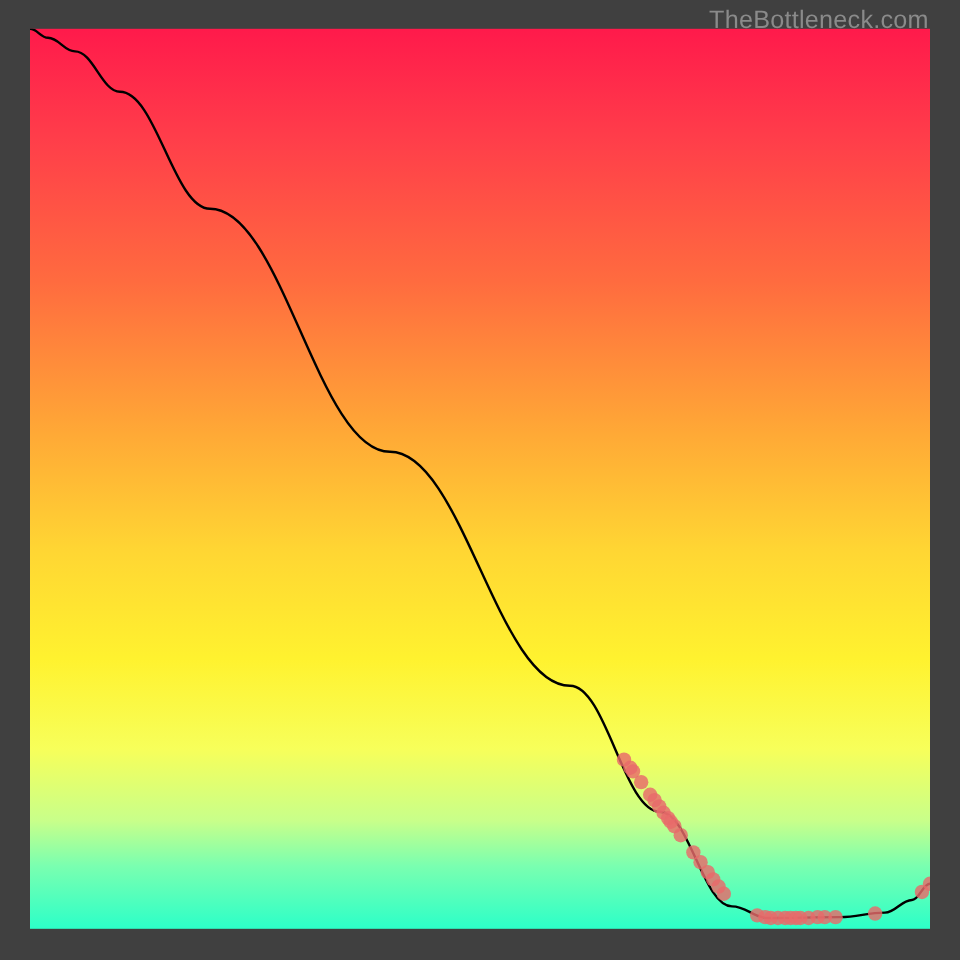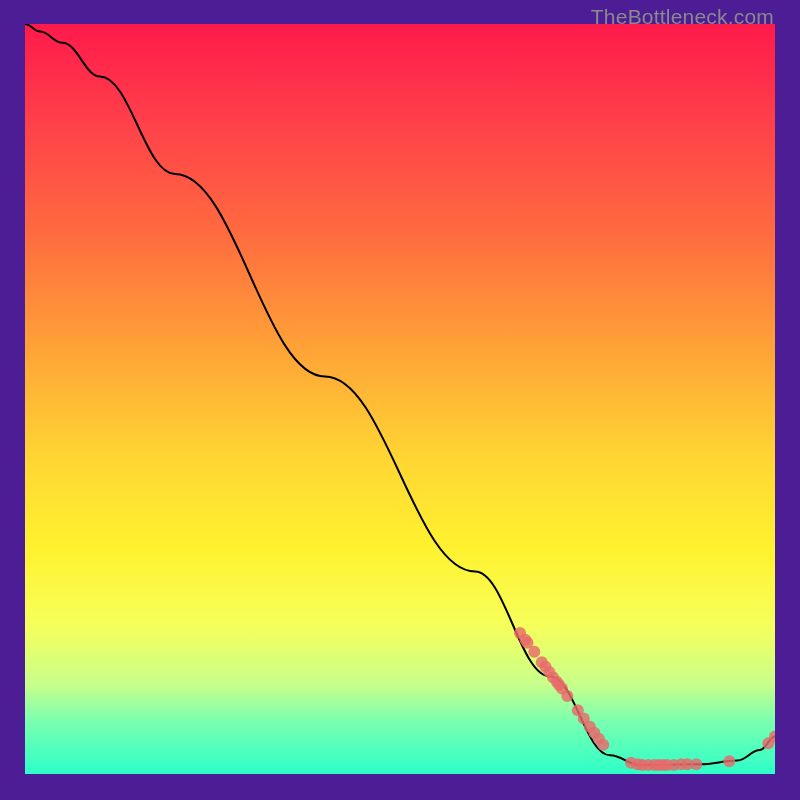--- a/index.html
+++ b/index.html
@@ -1,21 +1,21 @@
 <!DOCTYPE html>
 <html><head>
 <meta charset="utf-8">
 <style>
   * { margin: 0; padding: 0; box-sizing: border-box; }
   html, body { width: 800px; height: 800px; overflow: hidden; background: #000; }
   .frame {
     position: relative;
     width: 800px;
     height: 800px;
-    background: #4c1d95;
+    background: #404040;
   }
   .plot-area {
     position: absolute;
     left: 25px;
     top: 24px;
     width: 750px;
     height: 750px;
     background: linear-gradient(to bottom,
       #ff1a4b 0%,
       #ff3d4a 12%,

